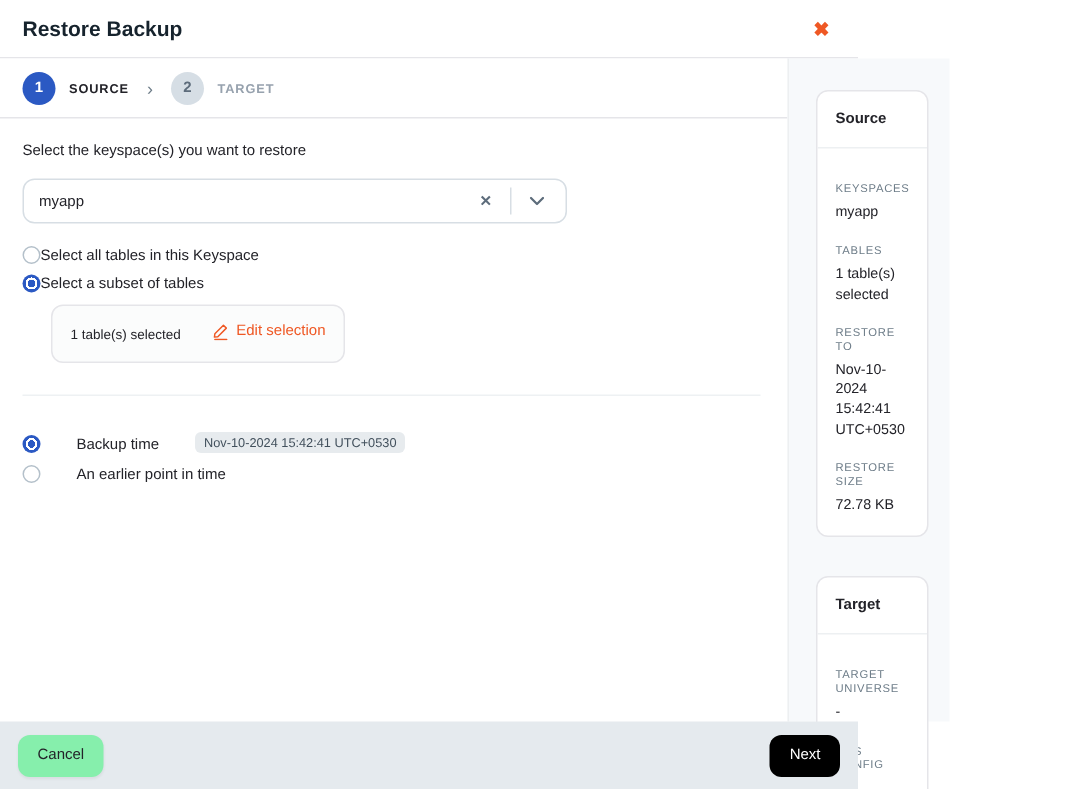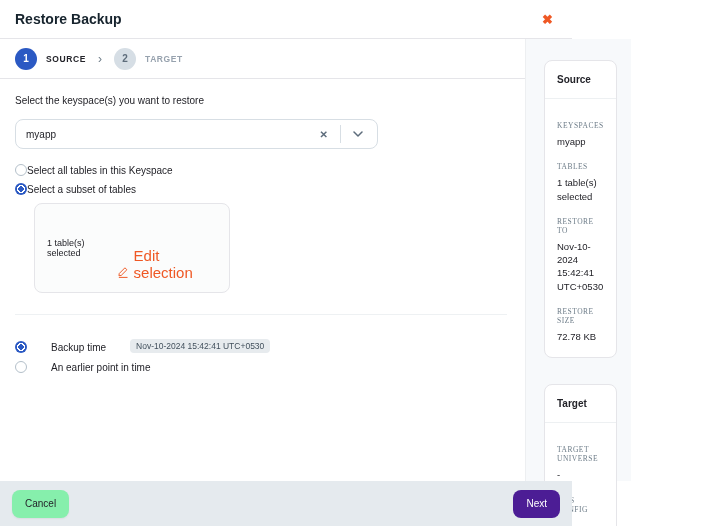--- a/index.html
+++ b/index.html
@@ -79,22 +79,22 @@
   .subset-box {
     margin: 8px 0 0 19px;
     width: 196px;
     border: 1px solid #E5E5E9; border-radius: 8px;
     background: #FBFCFC;
     padding: 11px 12px;
     display: flex; align-items: center; justify-content: space-between;
   }
   .subset-summary { font-size: 9px; color: #232329; }
   .edit-link {
-    display: flex; align-items: flex-end; gap: 5px;
-    color: #EF5824; font-size: 15px; cursor: pointer; margin-top: 32px;
+    display: flex; align-items: flex-start; gap: 5px;
+    color: #EF5824; font-size: 10px; cursor: pointer;
   }
 
   .section-divider {
     border: none; border-top: 1px solid #EEF1F3;
     margin: 21px 0 24px 0; width: 492px;
   }
 
   .time-radio-row { display: flex; align-items: flex-end; gap: 24px; margin-bottom: 8px; cursor: pointer; }
   .time-badge {
     background: #E7EBEE; border-radius: 4px;
@@ -112,38 +112,38 @@
     background: #fff; border: 1px solid #E5E5E9; border-radius: 8px;
     margin-bottom: 26px;
   }
   .card-header {
     padding: 13px 12px; font-size: 10px; font-weight: 700; color: #232329;
     border-bottom: 1px solid #EDF0F2;
   }
   .card-body { padding: 8px 12px 14px 12px; }
   .kv-label {
     font-size: 7.5px; color: #6D7C88; letter-spacing: 0.5px;
-    margin-top: 14px; margin-bottom: 5px; text-transform: uppercase; font-family: Liberation Serif, serif;
+    margin-top: 14px; margin-bottom: 5px; text-transform: uppercase;
   }
   .kv-value { font-size: 9.5px; color: #232329; line-height: 1.4; max-width: 140px; }
 
   
   .footer {
     height: 45px; flex: 0 0 45px;
     background: #E5EAEE;
     display: flex; align-items: center; justify-content: space-between;
     padding: 0 12px;
   }
   .btn {
     border: none; border-radius: 8px;
     font-size: 10px; font-family: inherit;
     padding: 9px 13px; cursor: pointer; line-height: 1;
   }
   .btn-cancel { background: #86efac; color: #232329; box-shadow: 0 1px 2px rgba(0,0,0,0.06); }
-  .btn-next { background: #4c1d95; color: #fff; }
+  .btn-next { background: #000000; color: #fff; }
 </style>
 </head>
 <body>
 
 <div class="modal">
 
   <div class="header">
     <div class="header-title">Restore Backup</div>
     <div class="close-btn">✖</div>
   </div>

